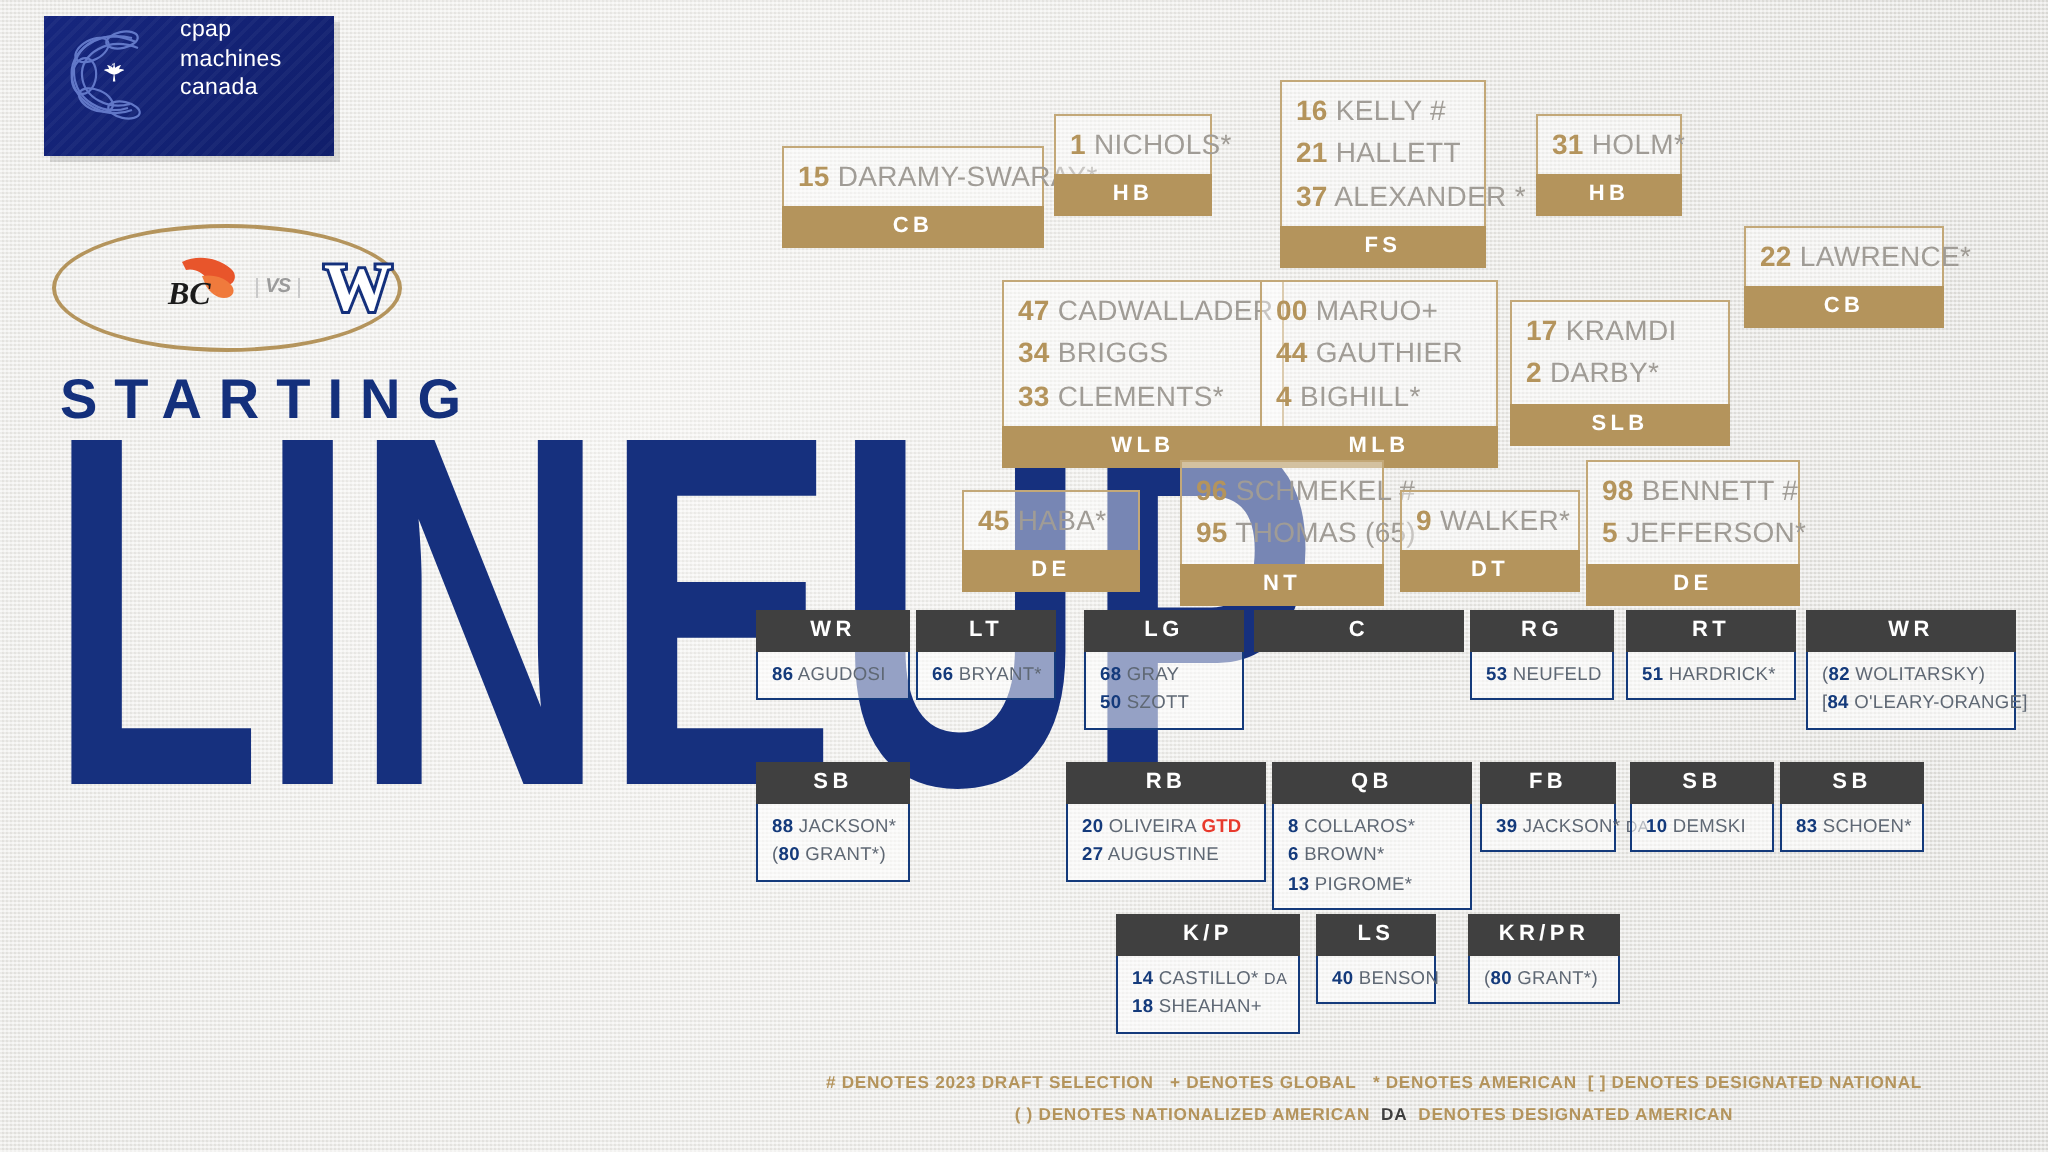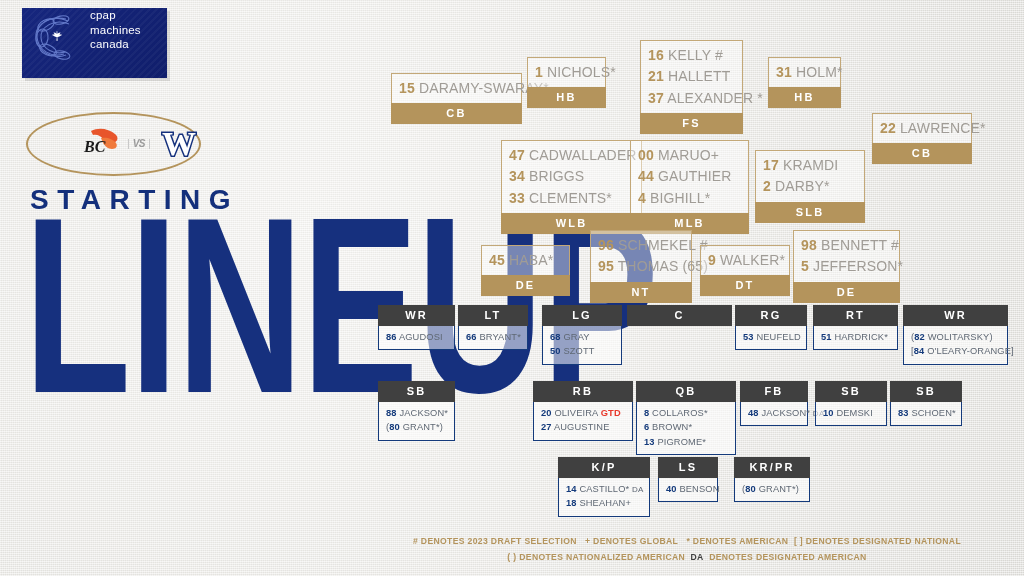--- a/index.html
+++ b/index.html
@@ -307,21 +307,21 @@
       <div class="pos">QB</div>
       <div class="players">
         <div class="p-line"><span class="num">8</span> <span class="nm">COLLAROS*</span></div>
         <div class="p-line"><span class="num">6</span> <span class="nm">BROWN*</span></div>
         <div class="p-line"><span class="num">13</span> <span class="nm">PIGROME*</span></div>
       </div>
     </div>
     <div class="bcard" style="left: 740px; top: 381px; width: 68px;">
       <div class="pos">FB</div>
       <div class="players">
-        <div class="p-line"><span class="num">48</span> <span class="nm">JACKSON*</span> <span class="da">DA</span></div>
+        <div class="p-line"><span class="num">39</span> <span class="nm">JACKSON*</span> <span class="da">DA</span></div>
       </div>
     </div>
     <div class="bcard" style="left: 815px; top: 381px; width: 72px;">
       <div class="pos">SB</div>
       <div class="players">
         <div class="p-line"><span class="num">10</span> <span class="nm">DEMSKI</span></div>
       </div>
     </div>
     <div class="bcard" style="left: 890px; top: 381px; width: 72px;">
       <div class="pos">SB</div>

